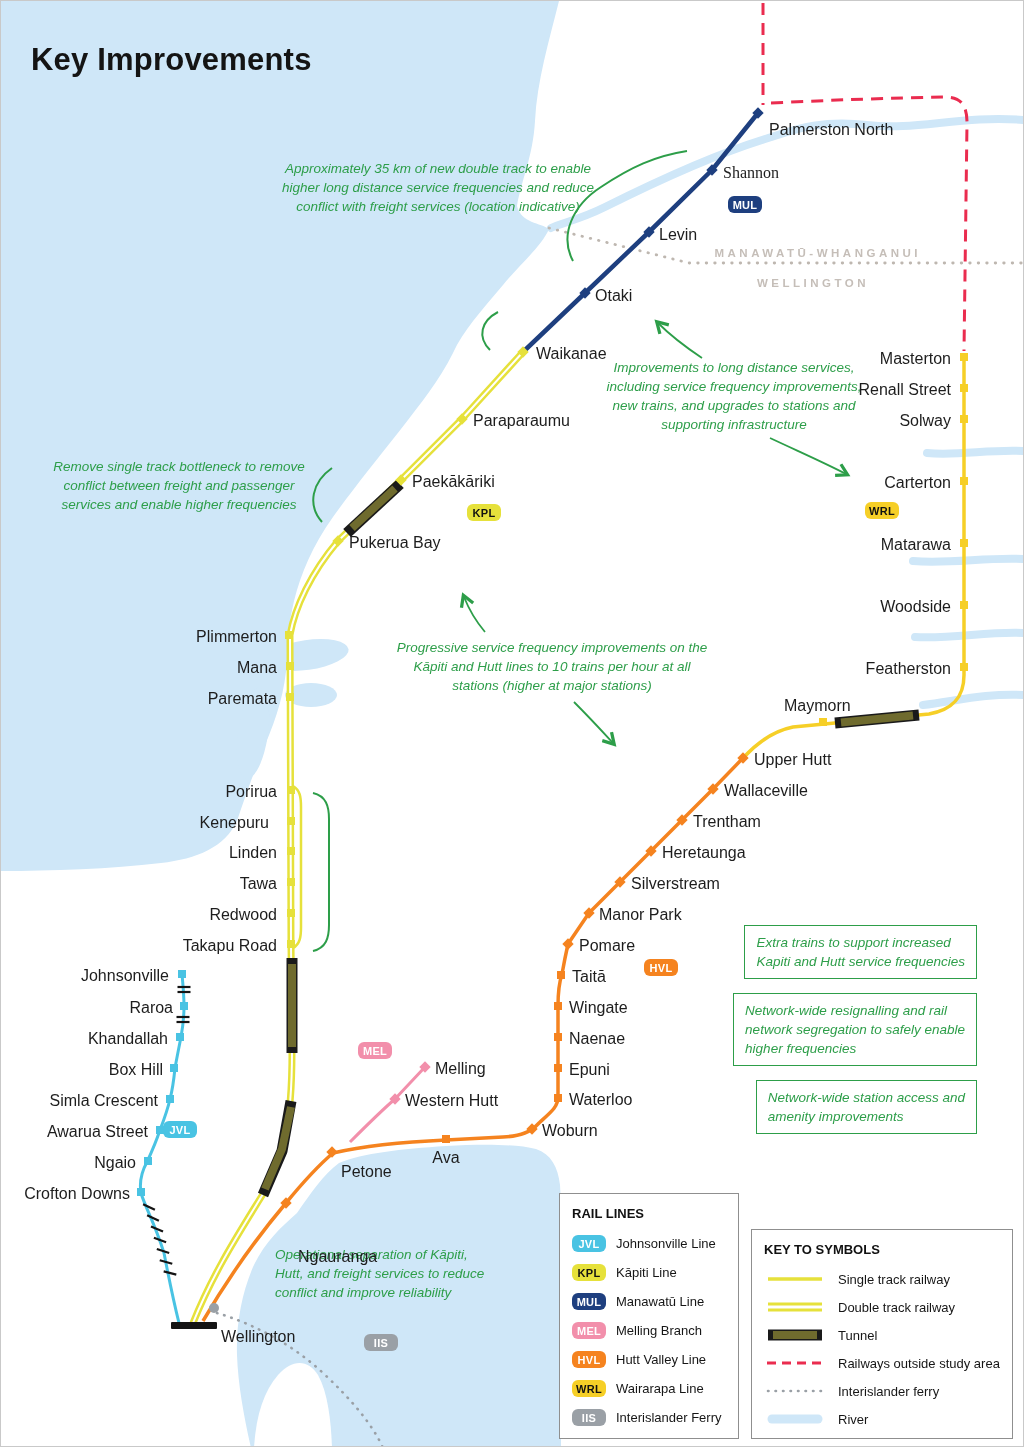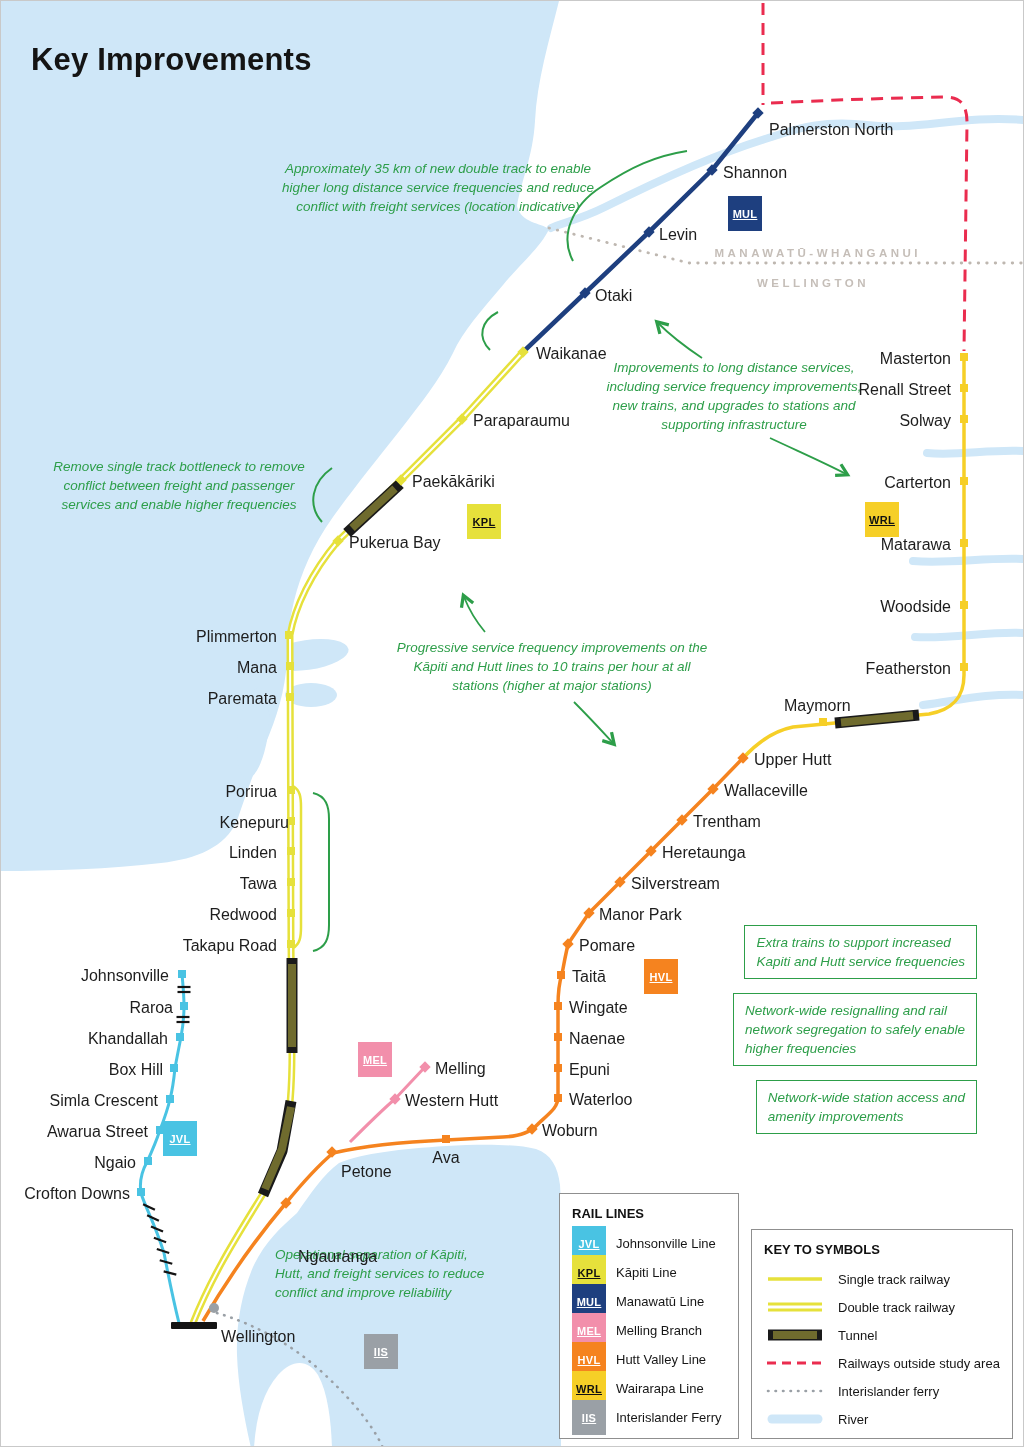--- a/index.html
+++ b/index.html
@@ -7,22 +7,22 @@
         font-family:"Liberation Sans",sans-serif;border:1px solid #c9c9c9;box-sizing:border-box;}
   svg.map{position:absolute;left:0;top:0;}
   .title{position:absolute;left:30px;top:20px;font-size:31px;font-weight:800;color:#141414;letter-spacing:.2px;}
   .slbl{position:absolute;font-size:16px;font-weight:500;color:#1d1d1d;white-space:nowrap;}
   .slbl.r{transform:translateX(-100%);}
   .slbl.c{transform:translateX(-50%);}
   .ann{position:absolute;color:#2d9e49;font-style:italic;font-weight:500;font-size:13.5px;line-height:1.42;white-space:pre;}
   .ann.ctr{transform:translateX(-50%);text-align:center;}
   .gbox{position:absolute;border:1.5px solid #2d9e49;background:#fff;color:#2d9e49;font-style:italic;
         font-weight:500;font-size:13.5px;line-height:1.42;padding:7px 11px;white-space:pre;}
-  .chip{width:34px;height:35px;border-radius:0;font-size:11px;font-weight:700;color:#fff;
-        display:flex;align-items:center;justify-content:center;letter-spacing:.3px;flex:0 0 34px;text-decoration:underline;}
+  .chip{width:34px;height:17px;border-radius:6px;font-size:11px;font-weight:700;color:#fff;
+        display:flex;align-items:center;justify-content:center;letter-spacing:.3px;flex:0 0 34px;}
   .chip.abs{position:absolute;}
   .c-jvl{background:#49c3e3;} .c-kpl{background:#e6e13b;color:#111;} .c-mul{background:#1e3f7f;}
   .c-mel{background:#f28fab;} .c-hvl{background:#f5831f;} .c-wrl{background:#f6cf27;color:#111;}
   .c-iis{background:#9aa0a6;}
   .region{position:absolute;font-size:11.5px;font-weight:700;letter-spacing:3.5px;color:#c5beb8;text-align:right;}
   .panel{position:absolute;background:#fff;border:1px solid #8f8f8f;padding:10px 12px;box-sizing:border-box;}
   .panel h3{margin:2px 0 8px;font-size:13px;font-weight:700;color:#111;}
   .lrow{display:flex;align-items:center;gap:10px;height:29px;}
   .srow{display:flex;align-items:center;gap:12px;height:28px;}
   .lname,.slab{font-size:13px;color:#161616;}
@@ -195,32 +195,32 @@
   <div class="gbox" style="right:46px;top:924px;">Extra trains to support increased
 Kapiti and Hutt service frequencies</div>
   <div class="gbox" style="right:46px;top:992px;">Network-wide resignalling and rail
 network segregation to safely enable
 higher frequencies</div>
   <div class="gbox" style="right:46px;top:1079px;">Network-wide station access and
 amenity improvements</div>
 
   <div id="labels">
       <div class="slbl" style="left: 768px; top: 120px;">Palmerston North</div>
-      <div class="slbl" style="left: 722px; top: 163px;">Shannon</div>
+      <div class="slbl" style="left: 722px; top: 163px; font-family: Liberation Serif, serif;">Shannon</div>
       <div class="slbl" style="left: 658px; top: 225px;">Levin</div>
       <div class="slbl" style="left: 594px; top: 286px;">Otaki</div>
       <div class="slbl" style="left: 535px; top: 344px;">Waikanae</div>
       <div class="slbl" style="left: 472px; top: 411px;">Paraparaumu</div>
       <div class="slbl" style="left: 411px; top: 472px; text-align: right;">Paekākāriki</div>
       <div class="slbl" style="left: 348px; top: 533px;">Pukerua Bay</div>
       <div class="slbl r" style="left: 276px; top: 627px;">Plimmerton</div>
       <div class="slbl r" style="left: 276px; top: 658px;">Mana</div>
       <div class="slbl r" style="left: 276px; top: 689px;">Paremata</div>
       <div class="slbl r" style="left: 276px; top: 782px;">Porirua</div>
-      <div class="slbl r" style="left: 288px; top: 813px; text-align: right;">Kenepuru</div>
+      <div class="slbl r" style="left: 268px; top: 813px; text-align: right;">Kenepuru</div>
       <div class="slbl r" style="left: 276px; top: 843px;">Linden</div>
       <div class="slbl r" style="left: 276px; top: 874px;">Tawa</div>
       <div class="slbl r" style="left: 276px; top: 905px;">Redwood</div>
       <div class="slbl r" style="left: 276px; top: 936px;">Takapu Road</div>
       <div class="slbl r" style="left: 950px; top: 349px;">Masterton</div>
       <div class="slbl r" style="left: 950px; top: 380px;">Renall Street</div>
       <div class="slbl r" style="left: 950px; top: 411px;">Solway</div>
       <div class="slbl r" style="left: 950px; top: 473px;">Carterton</div>
       <div class="slbl r" style="left: 950px; top: 535px;">Matarawa</div>
       <div class="slbl r" style="left: 950px; top: 597px;">Woodside</div>

